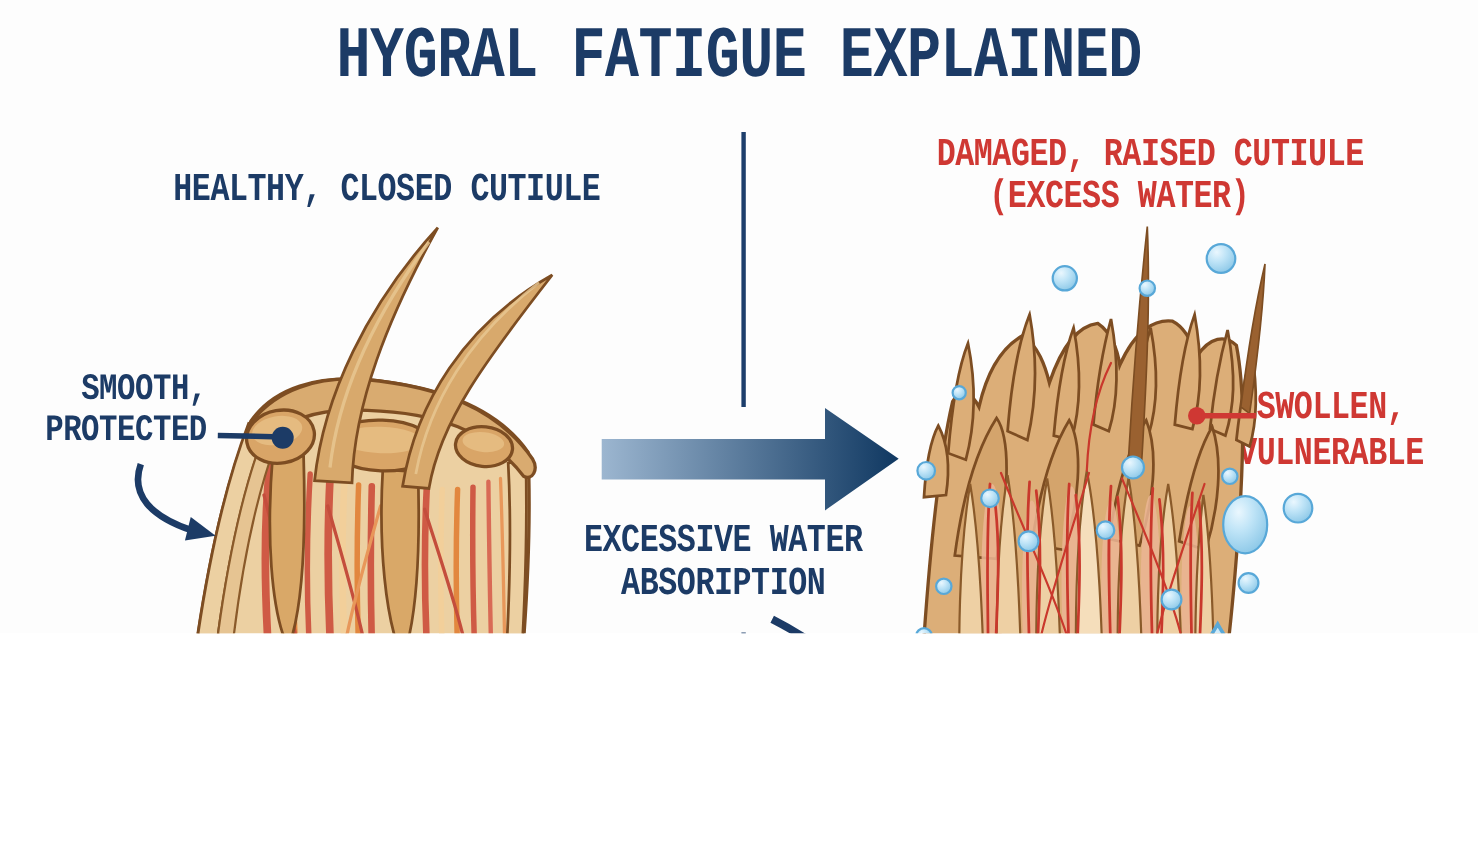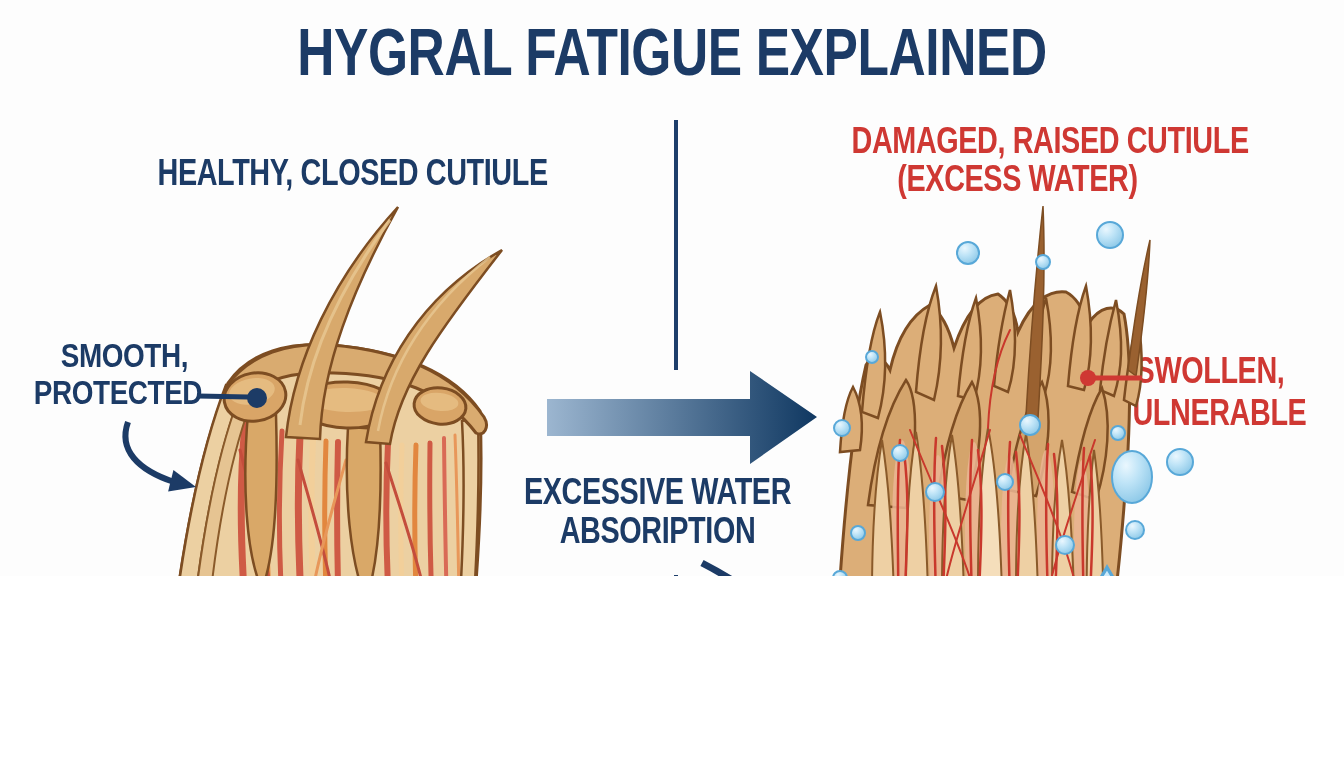--- a/index.html
+++ b/index.html
@@ -1,17 +1,17 @@
 <!DOCTYPE html>
 <html style="--background: #fdfdfd; --heading-navy: #1c3b66; --label-red: #cf3833; --arrow-gradient-start: #9cb6d0; --arrow-gradient-end: #123a63; --hair-tan: #dcae78; --hair-tan-light: #ecd0a2; --hair-outline-brown: #7d4d22; --fiber-red: #cf5a45; --fiber-orange: #e2873f; --fibril-red: #c9382c; --droplet-blue: #a9d9f2; --droplet-stroke: #58a8d8;"><head>
 <meta charset="utf-8">
 <style>
   html,body{margin:0;padding:0;background:#fff;}
   .canvas{position:relative;width:1344px;height:576px;background:var(--background,#fdfdfd);
-          overflow:hidden;font-family:Liberation Sans, sans-serif;}
+          overflow:hidden;font-family:Liberation Mono, monospace;}
   .txt{position:absolute;font-weight:bold;letter-spacing:-.5px;white-space:nowrap;}
   .navy{color:var(--heading-navy,#1c3b66);}
   .red{color:var(--label-red,#cf3833);}
   .title{top:14px;left:0;width:1344px;text-align:center;font-size:66px;
          transform:scaleX(.78);transform-origin:center top;}
   .lh{top:152px;left:115px;width:425px;text-align:center;font-size:36px;
       transform:scaleX(.8);transform-origin:center top;}
   .rh{top:122px;left:810px;width:415px;text-align:center;font-size:36px;line-height:38px;
       transform:scaleX(.8);transform-origin:center top;}
   .smooth{top:337px;left:0;width:188px;text-align:right;font-size:34px;line-height:37px;

